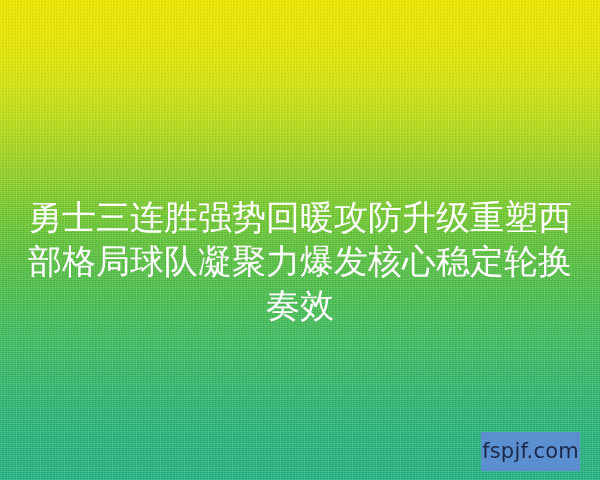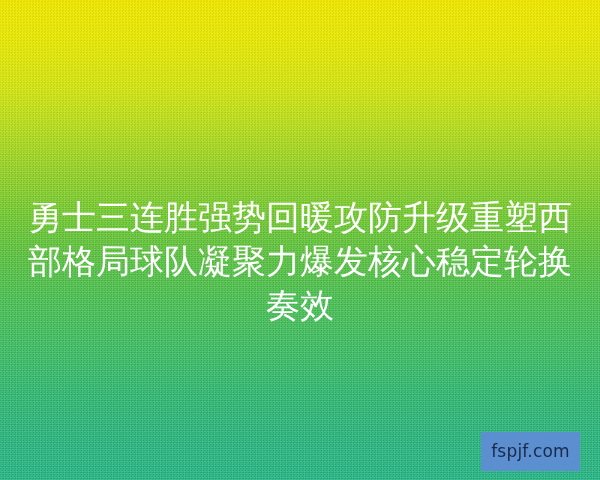--- a/index.html
+++ b/index.html
@@ -97,21 +97,21 @@
     height: 39px;
     background: #5b8fd0;
     display: flex;
     align-items: center;
     justify-content: center;
     box-sizing: border-box;
   }
 
   #watermark-label {
     color: #1b2a4a;
-    font-size: 17px;
+    font-size: 21px;
     line-height: 1;
     font-family: "DejaVu Sans", "Liberation Sans", sans-serif;
     letter-spacing: 0.2px;
   }
 </style>
 </head>
 <body>
 
 <div id="page">
 

